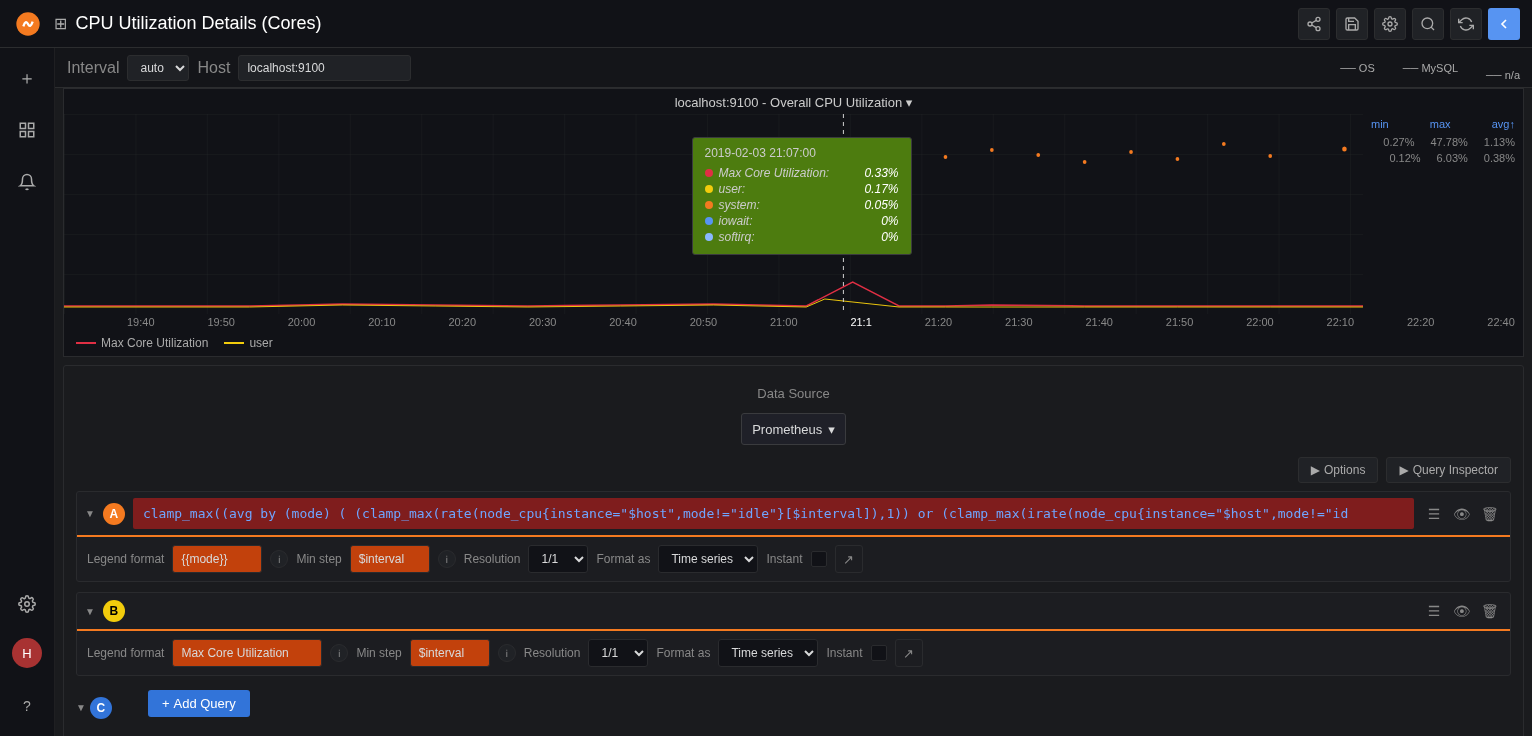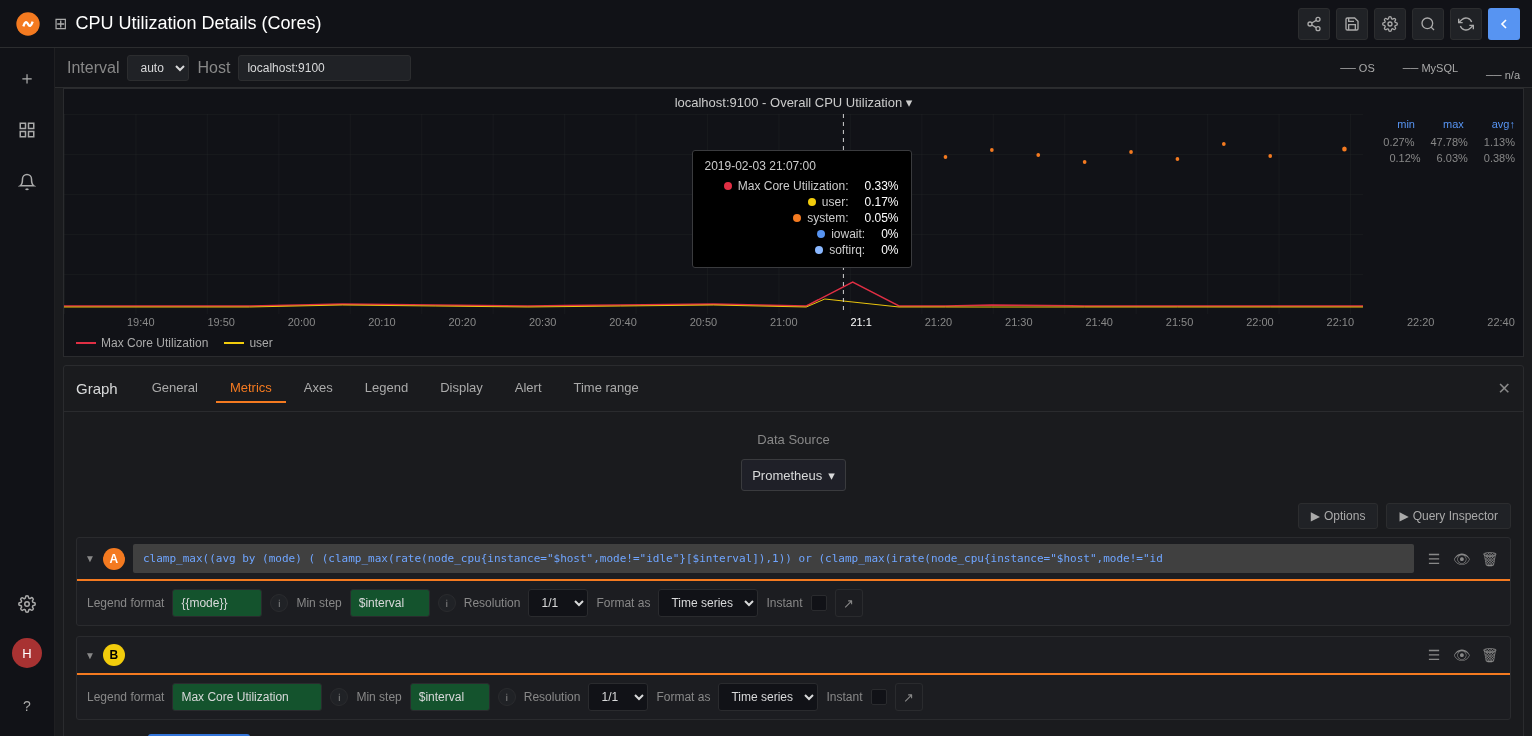--- a/index.html
+++ b/index.html
@@ -34,23 +34,23 @@
 
     
     .chart-container { position: relative; background: #111217; margin: 0 8px; border: 1px solid #2a2b2e; }
     .chart-yaxis { position: absolute; left: 0; top: 0; width: 55px; height: 100%; display: flex; flex-direction: column; justify-content: space-between; padding: 8px 4px; font-size: 11px; color: #888; text-align: right; }
     .chart-xaxis { display: flex; justify-content: space-between; margin-left: 55px; padding: 2px 8px; font-size: 11px; color: #888; }
     .chart-legend { display: flex; gap: 16px; padding: 6px 12px; font-size: 12px; color: #aaa; }
     .legend-item { display: flex; align-items: center; gap: 5px; }
     .legend-line { width: 20px; height: 2px; display: inline-block; }
 
     
-    .tooltip-overlay { position: absolute; top: 36px; left: 50%; transform: translateX(-10%); background: #000000; border: 1px solid #3a3b3e; border-radius: 3px; padding: 8px 12px; min-width: 220px; z-index: 10; font-size: 12px; }
+    .tooltip-overlay { position: absolute; top: 23px; left: 50%; transform: translateX(-10%); background: #4d7c0f; border: 1px solid #3a3b3e; border-radius: 3px; padding: 8px 12px; min-width: 220px; z-index: 10; font-size: 12px; }
     .tooltip-title { color: #ccc; font-size: 12px; margin-bottom: 6px; font-weight: 500; }
-    .tooltip-row { display: flex; justify-content: flex-end; align-items: center; gap: 16px; margin: 2px 0; }
+    .tooltip-row { display: flex; justify-content: space-between; align-items: center; gap: 16px; margin: 2px 0; font-style: italic; }
     .tooltip-label { display: flex; align-items: center; gap: 6px; color: #ccc; }
     .tooltip-val { color: #fff; font-weight: 500; }
     .tooltip-color-dot { width: 8px; height: 8px; border-radius: 50%; display: inline-block; }
 
     
     .graph-panel { background: #1a1b1e; margin: 8px; border: 1px solid #2a2b2e; border-radius: 3px; }
     .graph-header { display: flex; align-items: center; padding: 8px 12px; border-bottom: 1px solid #2a2b2e; gap: 4px; }
     .graph-title { font-size: 15px; color: #d8d9da; font-weight: 500; margin-right: 16px; }
     .tab { padding: 6px 14px; font-size: 13px; color: #aaa; cursor: pointer; border-bottom: 2px solid transparent; }
     .tab.active { color: #f47a20; border-bottom: 2px solid #f47a20; }
@@ -64,28 +64,28 @@
     .ds-actions { margin-left: auto; display: flex; gap: 8px; }
     .options-btn { background: #202226; border: 1px solid #2c2d2f; color: #aaa; border-radius: 3px; padding: 5px 12px; font-size: 12px; cursor: pointer; display: flex; align-items: center; gap: 4px; }
 
     
     .query-row { background: #1c1d21; border: 1px solid #2a2b2e; border-radius: 3px; margin-bottom: 10px; }
     .query-header { display: flex; align-items: center; padding: 6px 8px; gap: 8px; }
     .query-label { background: #f47a20; color: #fff; width: 22px; height: 22px; border-radius: 50%; display: flex; align-items: center; justify-content: center; font-size: 12px; font-weight: bold; flex-shrink: 0; }
     .query-label.b { background: #f2cc0c; color: #000; }
     .query-label.c { background: #3274d9; color: #fff; }
     .query-collapse { color: #888; cursor: pointer; font-size: 10px; }
-    .query-input { flex: 1; background: #404040; border: none; color: #6fa5ff; font-family: monospace; font-size: 11px; padding: 8px 10px; border-radius: 2px; overflow: hidden; text-overflow: ellipsis; white-space: nowrap; outline: none; }
+    .query-input { flex: 1; background: #7f1d1d; border: none; color: #6fa5ff; font-family: monospace; font-size: 13px; padding: 8px 10px; border-radius: 2px; overflow: hidden; text-overflow: ellipsis; white-space: nowrap; outline: none; }
     .query-actions { display: flex; gap: 4px; margin-left: auto; }
     .qaction-btn { background: none; border: none; color: #888; cursor: pointer; width: 24px; height: 24px; display: flex; align-items: center; justify-content: center; font-size: 14px; }
 
     
     .query-opts { display: flex; align-items: center; gap: 8px; padding: 8px 10px; flex-wrap: wrap; }
     .opt-label { color: #888; font-size: 12px; }
-    .opt-input { background: #14532d; border: 1px solid #2a2b2e; color: #d8d9da; border-radius: 3px; padding: 4px 8px; font-size: 12px; height: 28px; min-width: 80px; }
+    .opt-input { background: #c2410c; border: 1px solid #2a2b2e; color: #d8d9da; border-radius: 3px; padding: 4px 8px; font-size: 12px; height: 28px; min-width: 80px; }
     .opt-select { background: #111217; border: 1px solid #2a2b2e; color: #d8d9da; border-radius: 3px; padding: 4px 8px; font-size: 12px; height: 28px; cursor: pointer; }
     .opt-info { background: #202226; border: 1px solid #2a2b2e; color: #888; border-radius: 50%; width: 18px; height: 18px; display: flex; align-items: center; justify-content: center; font-size: 10px; cursor: pointer; }
     .opt-checkbox { width: 16px; height: 16px; background: #111217; border: 1px solid #2a2b2e; border-radius: 2px; cursor: pointer; }
     .opt-share { background: none; border: 1px solid #2a2b2e; color: #888; border-radius: 3px; width: 28px; height: 28px; display: flex; align-items: center; justify-content: center; cursor: pointer; font-size: 13px; }
 
     
     .add-query-btn { background: #3274d9; color: #fff; border: none; border-radius: 3px; padding: 6px 14px; font-size: 13px; cursor: pointer; display: inline-flex; align-items: center; gap: 4px; margin: 4px 8px 12px 36px; }
 
     
     .chart-svg { width: 100%; height: 200px; display: block; }
@@ -269,21 +269,21 @@
               <span class="tooltip-label">
                   <span class="tooltip-color-dot" style="background:#8ab8ff;"></span>
                   <span>softirq:</span>
                 </span>
               <span class="tooltip-val">0%</span>
             </div>
           </div>
         </div>
 
         <div style="min-width:160px; font-size:11px; color:#888;">
-          <div style="display:flex; justify-content:flex-end; gap:28px; padding:4px 8px; color:#5794f2; font-size:11px;">
+          <div style="display:flex; justify-content:space-between; gap:28px; padding:4px 8px; color:#5794f2; font-size:11px;">
             <span>min</span>
             <span>max</span>
             <span>avg↑</span>
           </div>
           <div style="display:flex; justify-content:flex-end; gap:16px; padding:2px 8px;">
             <span>0.27%</span>
             <span>47.78%</span>
             <span>1.13%</span>
           </div>
           <div style="display:flex; justify-content:flex-end; gap:16px; padding:2px 8px;">
@@ -321,31 +321,20 @@
           <span>Max Core Utilization</span>
         </div>
         <div class="legend-item">
           <span class="legend-line" style="background:#f2cc0c;"></span>
           <span>user</span>
         </div>
       </div>
     </div>
 
     <div class="graph-panel">
-      <div class="graph-header">
-        <span class="graph-title">Graph</span>
-        <div class="tab">General</div>
-        <div class="tab active">Metrics</div>
-        <div class="tab">Axes</div>
-        <div class="tab">Legend</div>
-        <div class="tab">Display</div>
-        <div class="tab">Alert</div>
-        <div class="tab">Time range</div>
-        <span class="close-btn">✕</span>
-      </div>
 
       <div class="metrics-section">
 
         <div class="datasource-row">
           <span class="ds-label">Data Source</span>
           <div class="ds-select">
             <span>Prometheus</span>
             <span>▾</span>
           </div>
           <div class="ds-actions">

